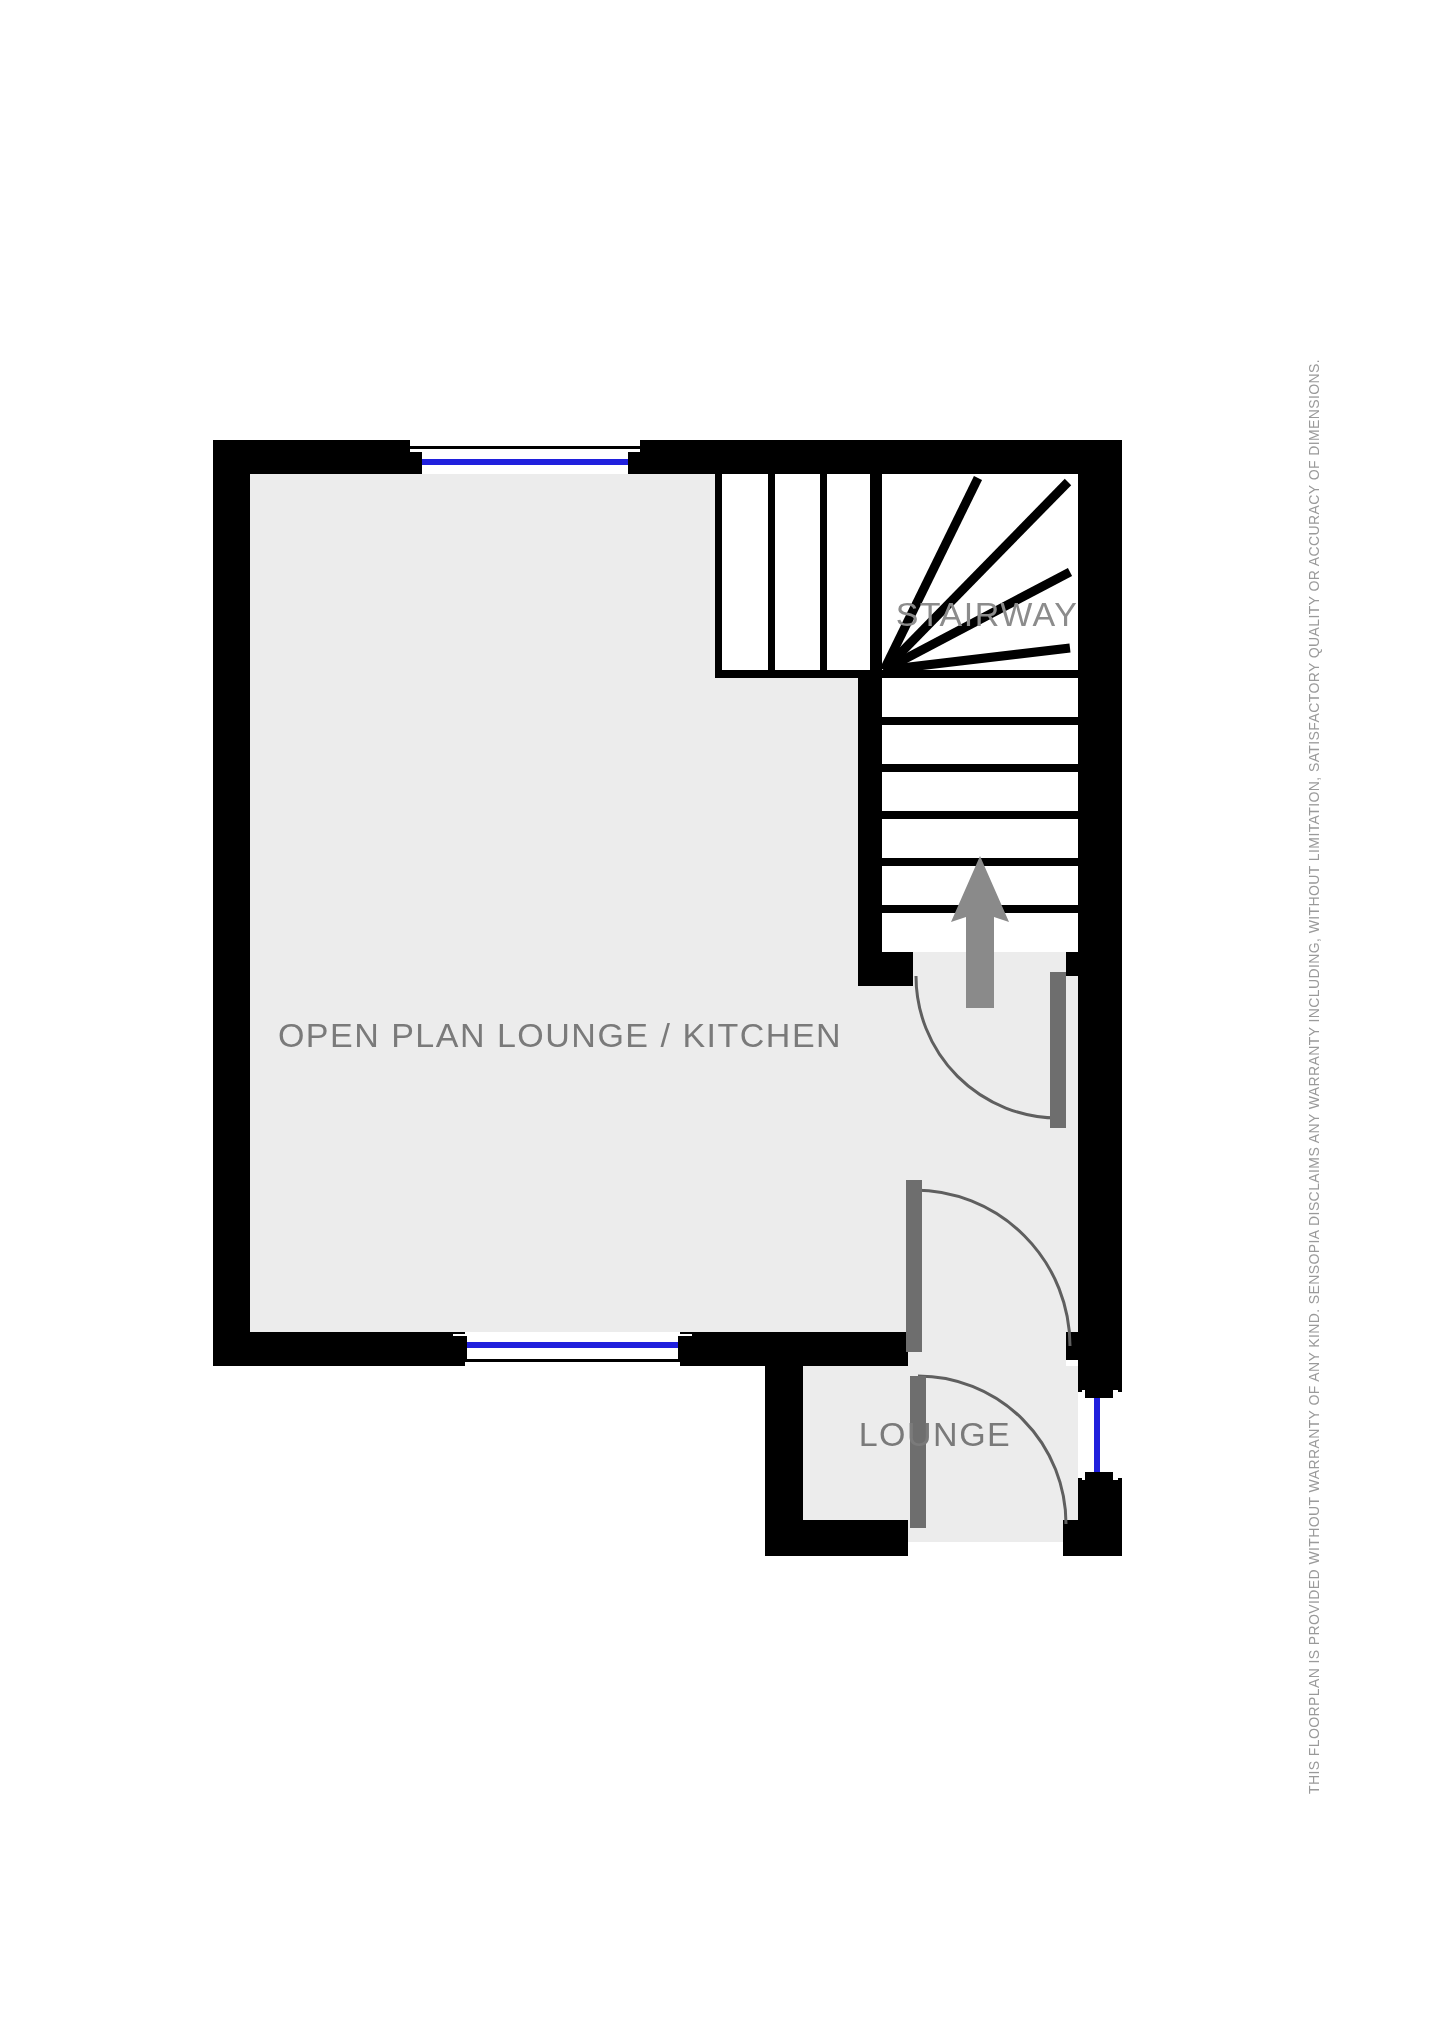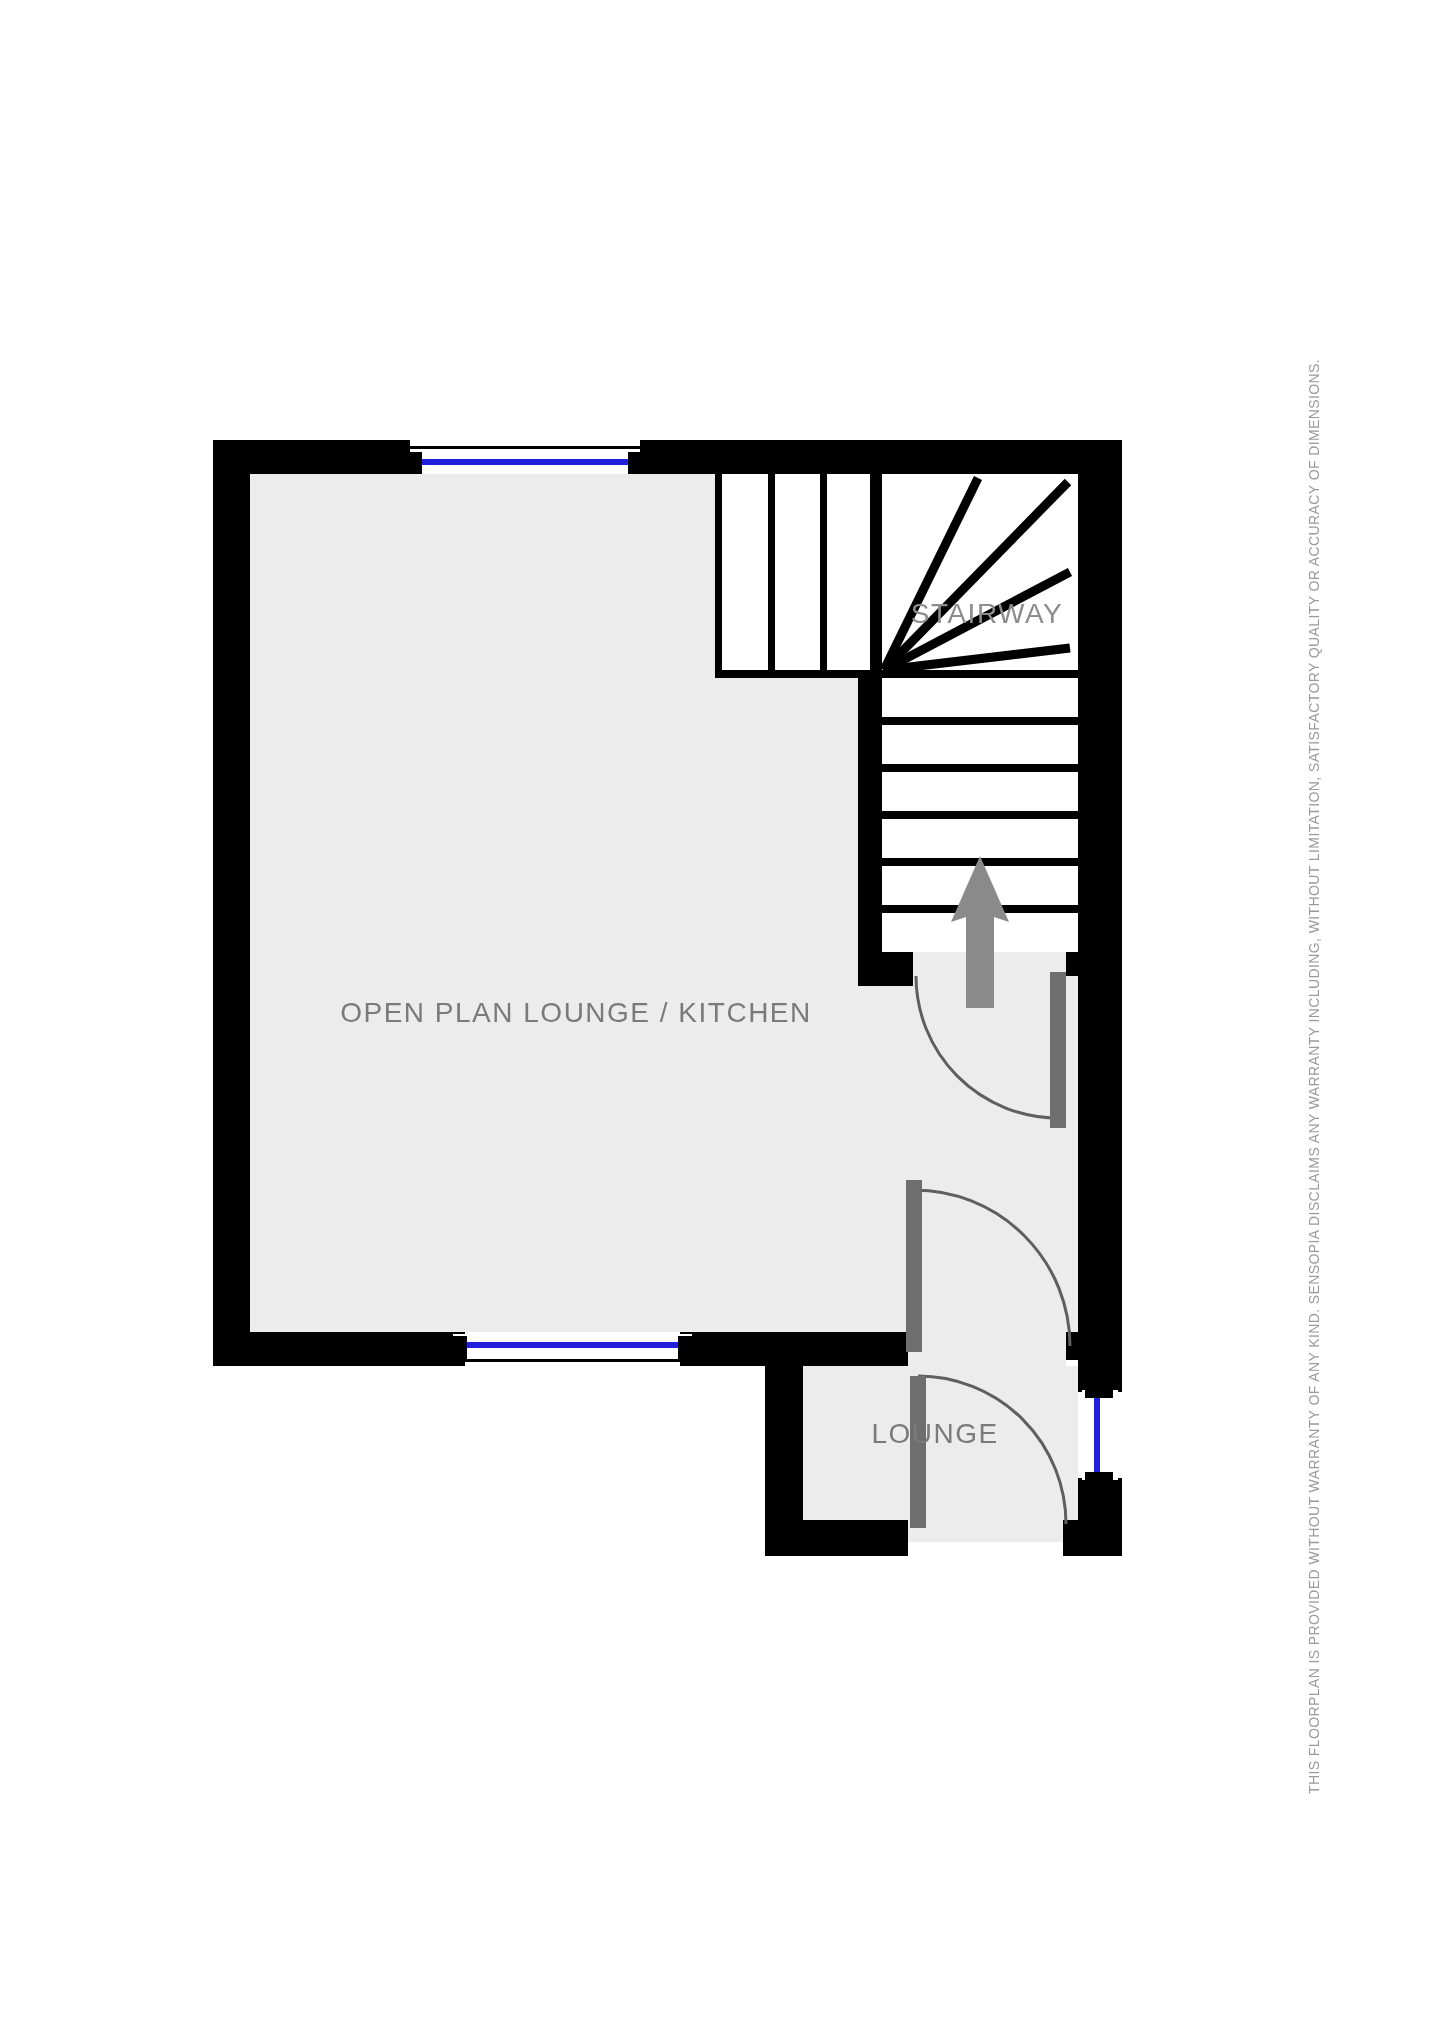--- a/index.html
+++ b/index.html
@@ -14,21 +14,21 @@
   .wall{position:absolute;background:var(--wall);}
   .floor{position:absolute;background:var(--floor);}
   .stairfloor{position:absolute;background:var(--stairs);}
   .sep{position:absolute;background:var(--wall);}
   .win-channel{position:absolute;background:var(--stairs);}
   .win-topline{position:absolute;background:var(--wall);}
   .win-glass{position:absolute;background:var(--window-glass);}
   .win-jamb{position:absolute;background:var(--wall);}
   .leaf{position:absolute;background:var(--door-leaf);}
   .room-label{position:absolute;transform:translate(-50%,-50%);white-space:nowrap;
-              color:var(--label-text);font-size:28px;letter-spacing:1.5px;}
+              color:var(--label-text);font-size:34px;letter-spacing:1.5px;}
   .room-label.stairway{color:var(--stairway-text);}
   .disclaimer{position:absolute;left:1306px;top:1794px;width:1400px;
               transform:rotate(-90deg);transform-origin:0 0;
               color:var(--disclaimer-text);font-size:14px;letter-spacing:0.4px;
               white-space:nowrap;}
   svg.overlay{position:absolute;left:0;top:0;pointer-events:none;}
 </style>
 </head>
 <body>
 
@@ -101,19 +101,19 @@
     <path d="M 914 1190 A 156 156 0 0 1 1070 1346" fill="none" stroke="#5f5f5f" stroke-width="3"></path>
     <path d="M 918 1376 A 148 148 0 0 1 1066 1524" fill="none" stroke="#5f5f5f" stroke-width="3"></path>
 
     <path d="M980 856 L1009 922 L994 917 L994 1008 L966 1008 L966 917 L951 922 Z" fill="#8a8a8a"></path>
   </svg>
 
   <div class="leaf" style="left:1050px;top:972px;width:16px;height:156px;"></div>
   <div class="leaf" style="left:906px;top:1180px;width:16px;height:172px;"></div>
   <div class="leaf" style="left:910px;top:1376px;width:16px;height:152px;"></div>
 
-  <div class="room-label" style="left:560px;top:1013px;margin-left:16px;">OPEN PLAN LOUNGE / KITCHEN</div>
+  <div class="room-label" style="left:560px;top:1035px;">OPEN PLAN LOUNGE / KITCHEN</div>
   <div class="room-label stairway" style="left:987px;top:614px;">STAIRWAY</div>
   <div class="room-label" style="left:935px;top:1434px;">LOUNGE</div>
 
   <div class="disclaimer">THIS FLOORPLAN IS PROVIDED WITHOUT WARRANTY OF ANY KIND. SENSOPIA DISCLAIMS ANY WARRANTY INCLUDING, WITHOUT LIMITATION, SATISFACTORY QUALITY OR ACCURACY OF DIMENSIONS.</div>
 
 </div>
 
 </body></html>

